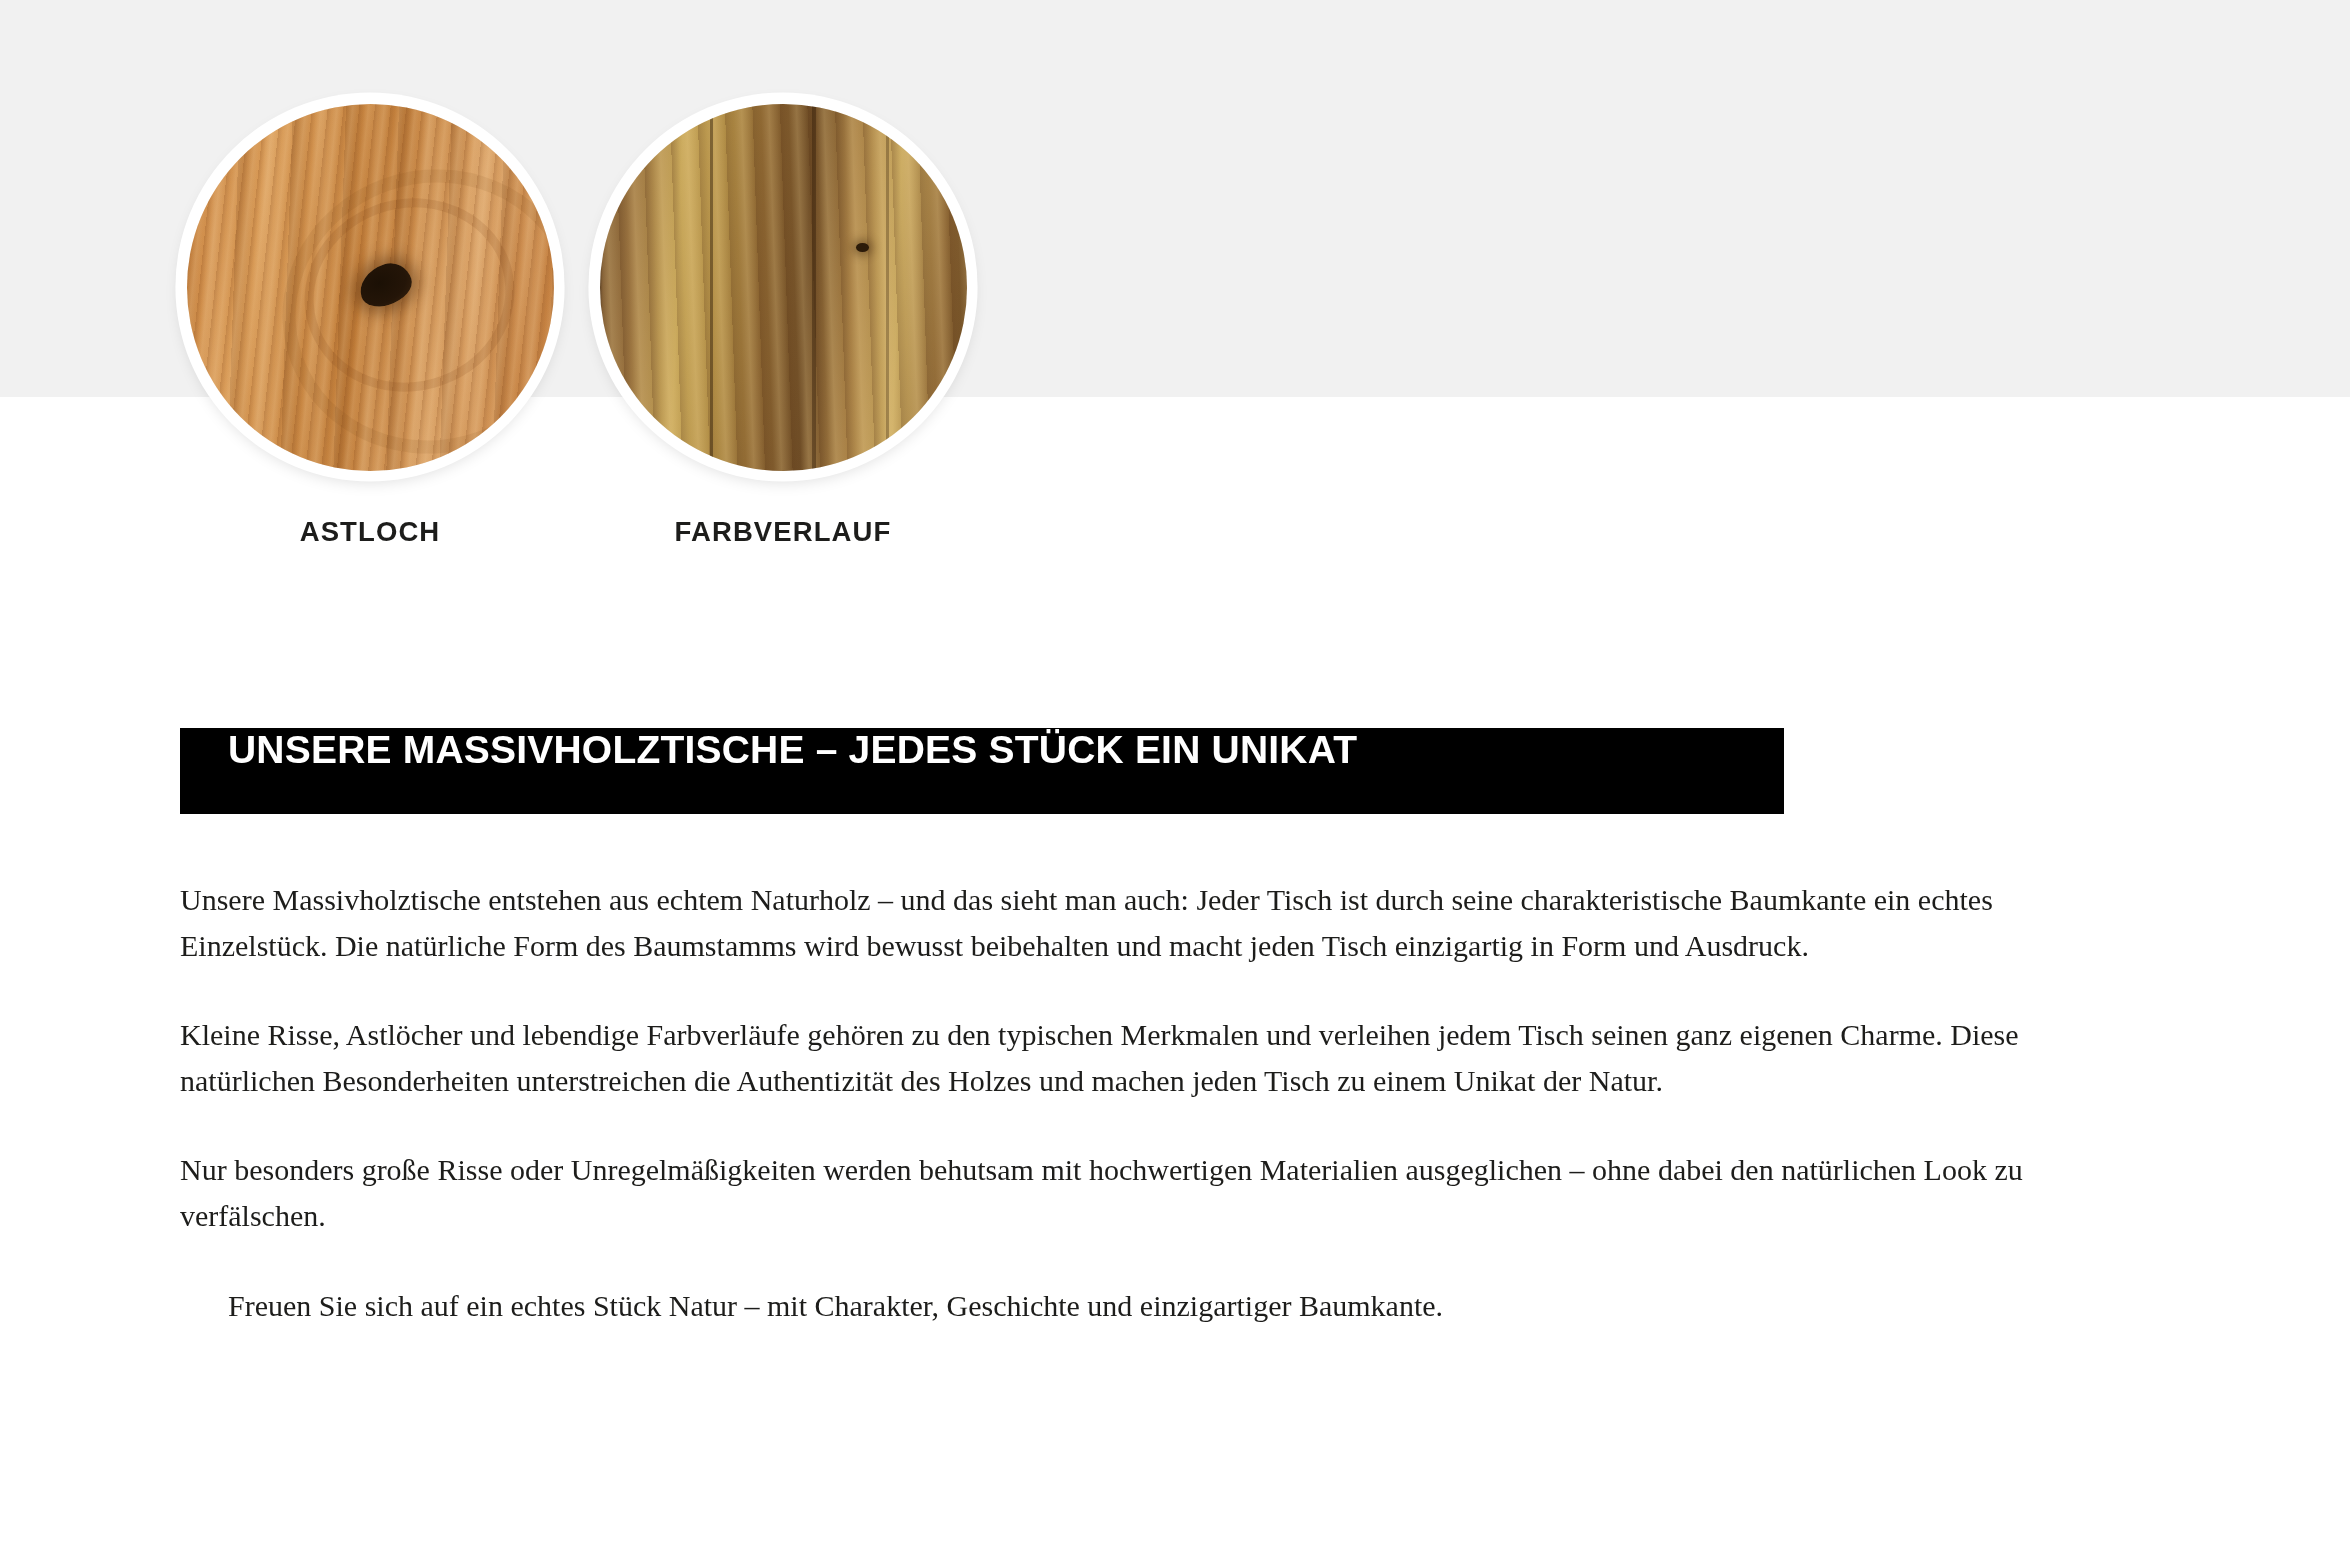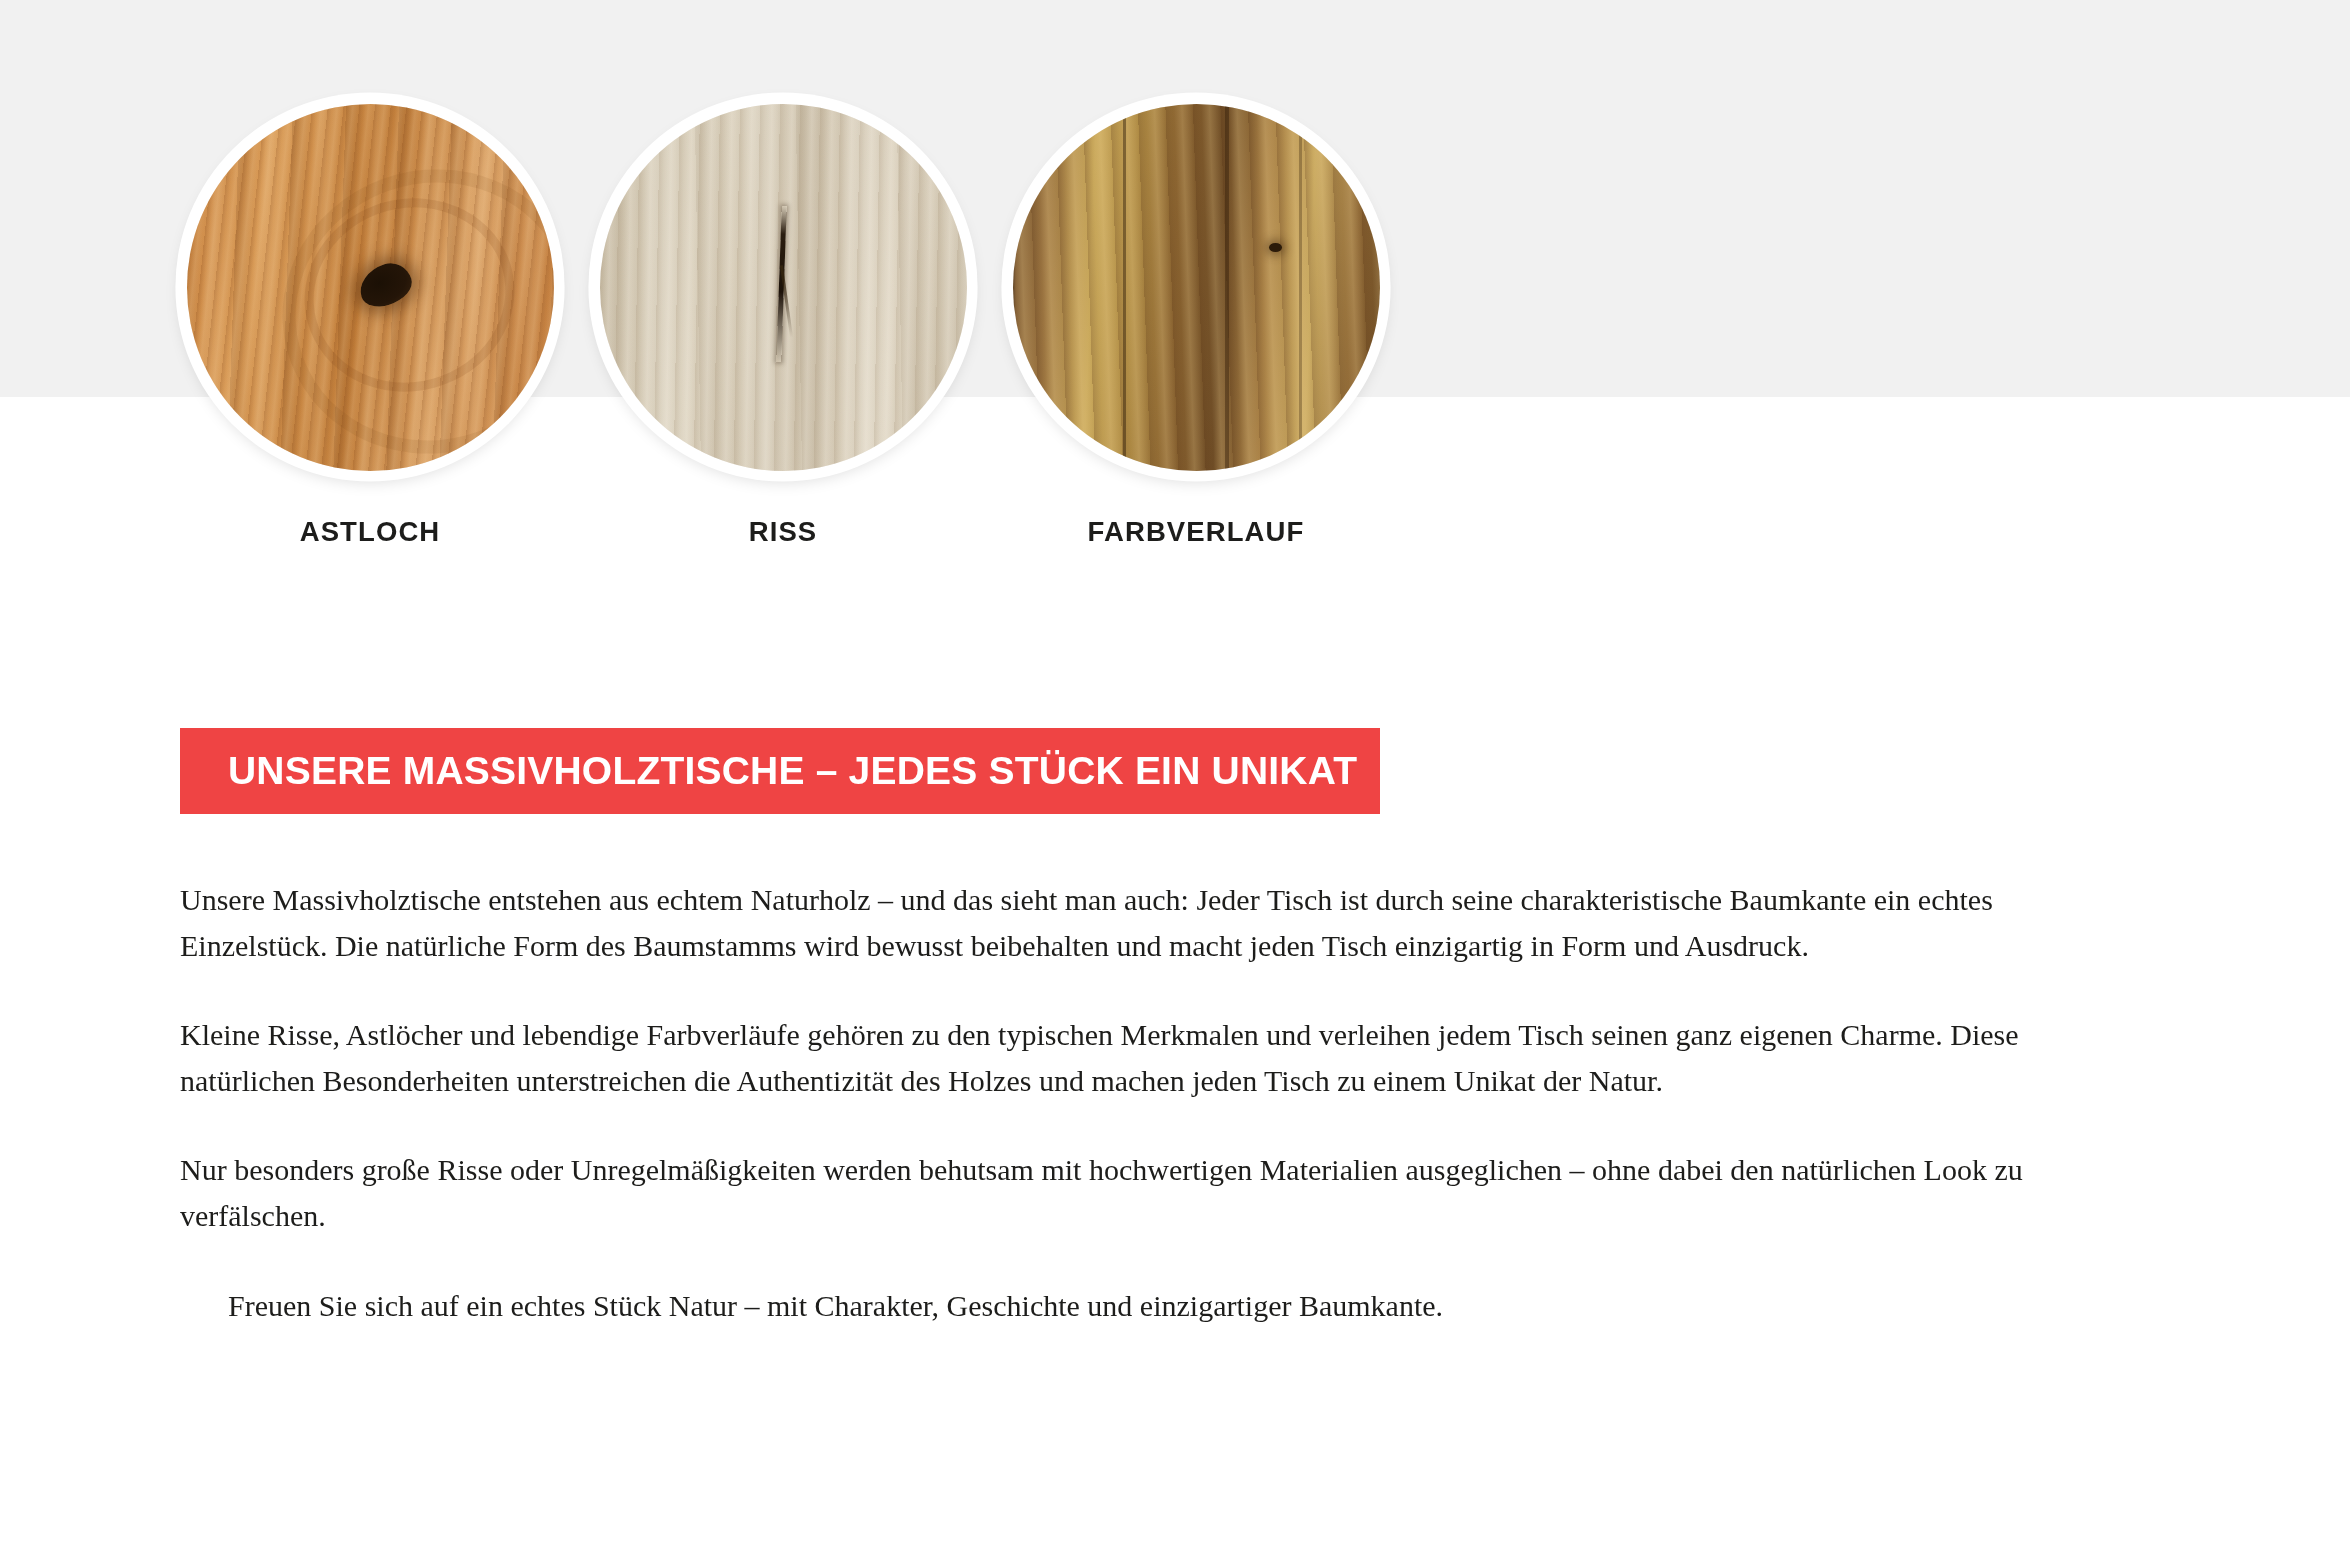--- a/index.html
+++ b/index.html
@@ -247,25 +247,24 @@
     left: 58%; top: 56%;
     width: 48%; height: 46%;
     background: #000000;
   }
 
   
   .heading-bar {
     position: absolute;
     left: 180px;
     top: 728px;
-    width: 1200px;
+    width: 1604px;
     height: 86px;
-    background: #ef4444;
+    background: #000000;
     display: flex;
-    align-items: center;
   }
   .heading-bar span {
     color: #ffffff;
     font-size: 39px;
     font-weight: bold;
     letter-spacing: 0.2px;
     margin-left: 48px;
     white-space: nowrap;
   }
 
@@ -298,31 +297,20 @@
         <div class="w-base wood-astloch">
           <div class="ring2"></div>
           <div class="ring"></div>
           <div class="knot"></div>
         </div>
       </div>
     </div>
     <div class="circle-caption">ASTLOCH</div>
   </div>
 
-  <div class="circle-item">
-    <div class="circle-outer">
-      <div class="circle-img">
-        <div class="w-base wood-riss">
-          <div class="crack"></div>
-          <div class="crack2"></div>
-        </div>
-      </div>
-    </div>
-    <div class="circle-caption">RISS</div>
-  </div>
 
   <div class="circle-item">
     <div class="circle-outer">
       <div class="circle-img">
         <div class="w-base wood-farbverlauf">
           <div class="seam1"></div>
           <div class="seam2"></div>
           <div class="seam3"></div>
           <div class="knotlet"></div>
         </div>

